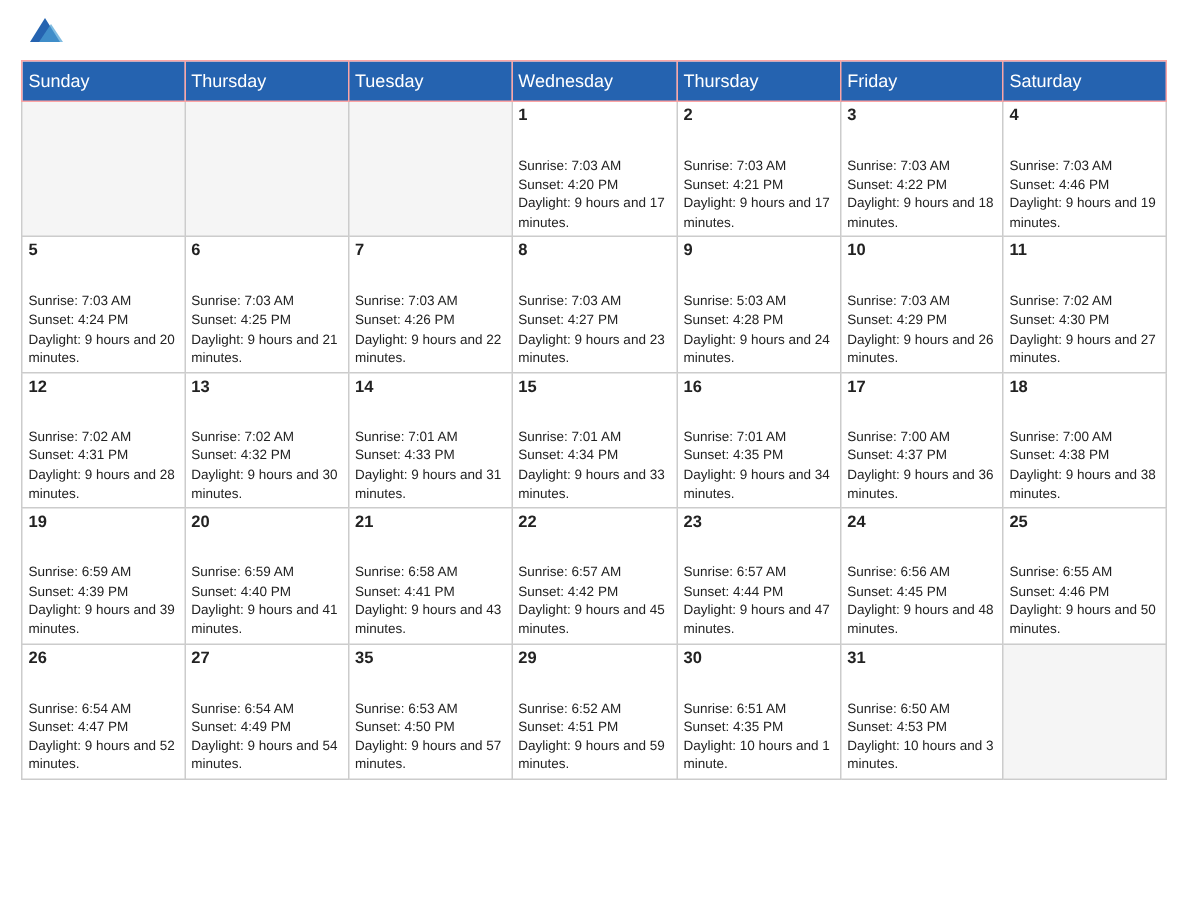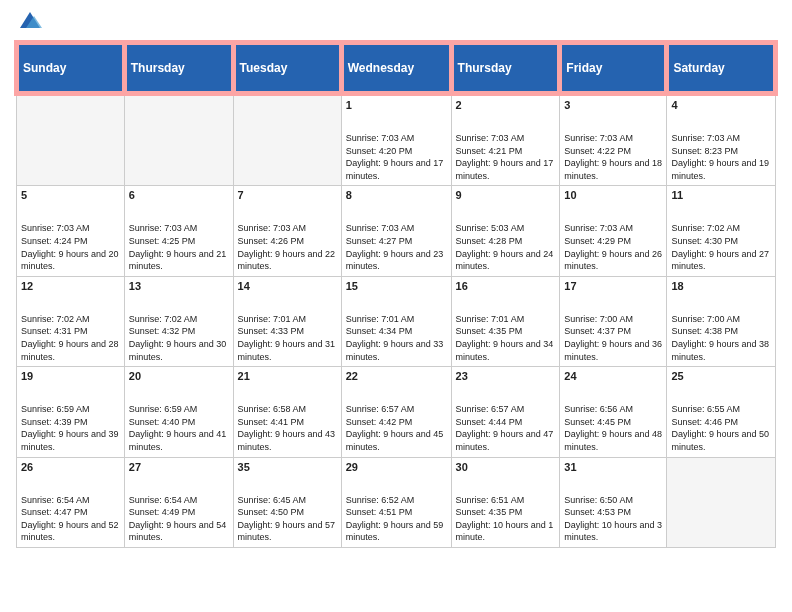--- a/index.html
+++ b/index.html
@@ -64,24 +64,24 @@
     }
     .calendar-table {
       width: 100%;
       border-collapse: collapse;
       border: 1px solid #bbb;
     }
     .calendar-table th {
       background: #2563b0;
       color: #fff;
       font-size: 12px;
-      font-weight: bold;
-      padding: 16px 4px;
+      font-weight: normal;
+      padding: 6px 4px;
       text-align: left;
-      border: 5px solid #fca5a5;
+      border: 1px solid #fca5a5;
     }
     .calendar-table td {
       border: 1px solid #ccc;
       vertical-align: top;
       padding: 3px 4px;
       width: 113px;
       min-height: 80px;
       font-size: 9.5px;
       color: #222;
       background: #fff;
@@ -158,21 +158,21 @@
           </td>
           <td>
             <span class="day-number">3</span>
             <div class="day-info">Sunrise: 7:03 AM
 Sunset: 4:22 PM
 Daylight: 9 hours and 18 minutes.</div>
           </td>
           <td>
             <span class="day-number">4</span>
             <div class="day-info">Sunrise: 7:03 AM
-Sunset: 8:23 PM
+Sunset: 4:46 PM
 Daylight: 9 hours and 19 minutes.</div>
           </td>
         </tr>
         <tr class="week-row">
           <td>
             <span class="day-number">5</span>
             <div class="day-info">Sunrise: 7:03 AM
 Sunset: 4:24 PM
 Daylight: 9 hours and 20 minutes.</div>
           </td>
@@ -309,21 +309,21 @@
 Daylight: 9 hours and 52 minutes.</div>
           </td>
           <td>
             <span class="day-number">27</span>
             <div class="day-info">Sunrise: 6:54 AM
 Sunset: 4:49 PM
 Daylight: 9 hours and 54 minutes.</div>
           </td>
           <td>
             <span class="day-number">35</span>
-            <div class="day-info">Sunrise: 6:45 AM
+            <div class="day-info">Sunrise: 6:53 AM
 Sunset: 4:50 PM
 Daylight: 9 hours and 57 minutes.</div>
           </td>
           <td>
             <span class="day-number">29</span>
             <div class="day-info">Sunrise: 6:52 AM
 Sunset: 4:51 PM
 Daylight: 9 hours and 59 minutes.</div>
           </td>
           <td>

